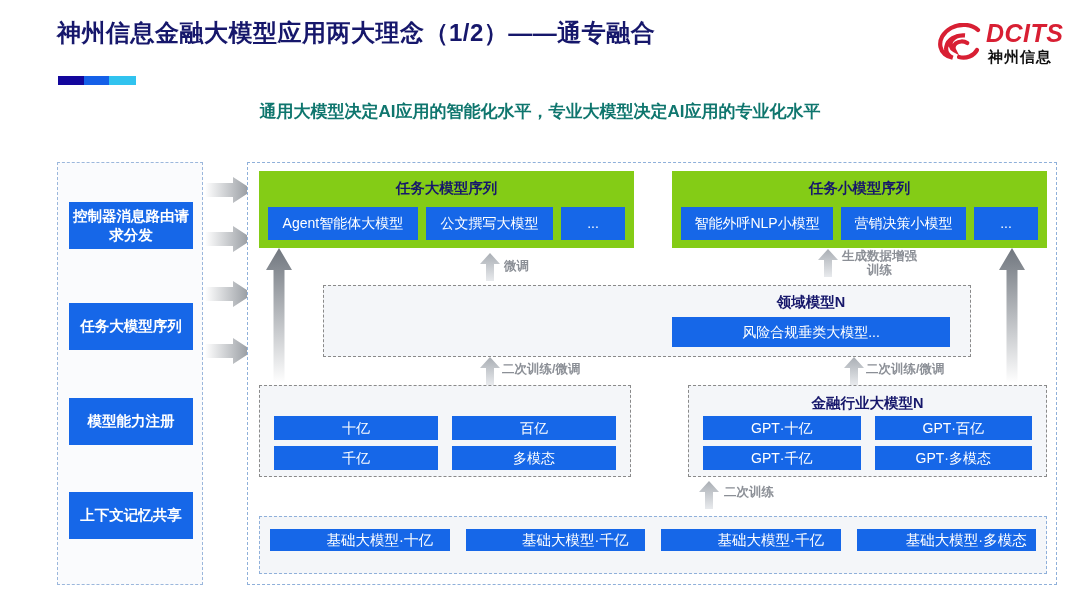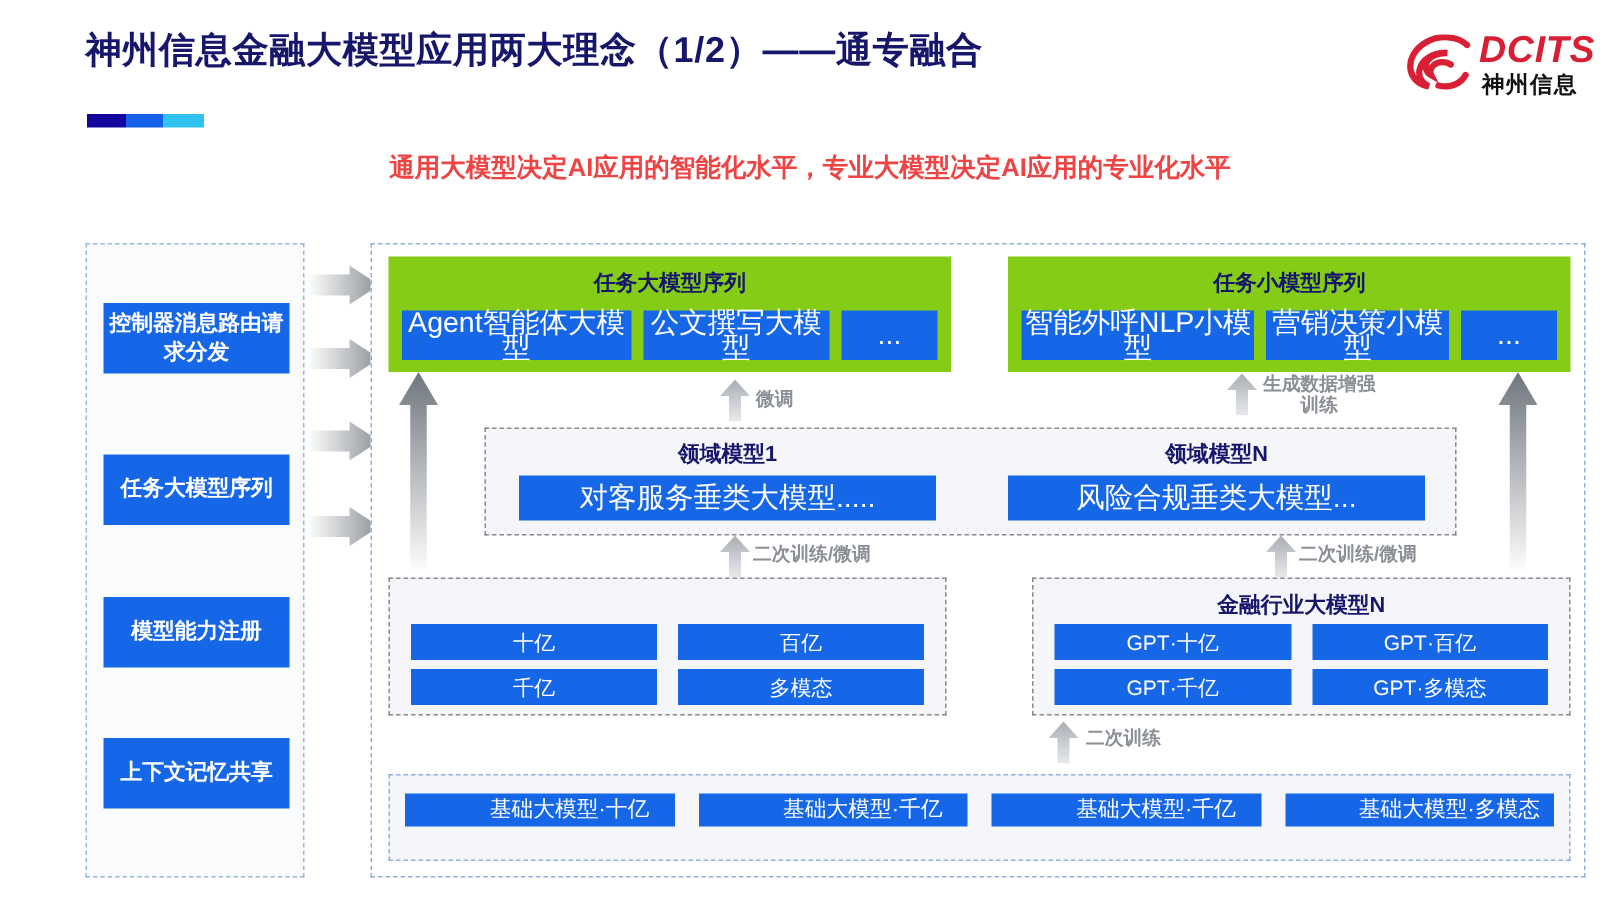--- a/index.html
+++ b/index.html
@@ -24,21 +24,21 @@
   .tb2{width:33%;background:#1560e8;}
   .tb3{width:34%;background:#31c3ef;}
   .logo{position:absolute;right:14px;top:20px;width:128px;height:54px;}
   .logo-swirl{position:absolute;left:0;top:3px;width:44px;height:42px;}
   .logo-en{position:absolute;left:48px;top:0px;font-size:25px;font-weight:bold;
     font-style:italic;color:#d81f33;letter-spacing:.5px;line-height:27px;}
   .logo-cn{position:absolute;left:50px;top:28px;font-size:15px;font-weight:bold;
     color:#111;letter-spacing:1px;line-height:17px;}
   .subtitle{
     position:absolute;left:0;top:100px;width:1080px;text-align:center;
-    font-size:17px;font-weight:bold;color:#ef4444;
+    font-size:17px;font-weight:bold;color:#0f766e;
   }
 
   
   .sidebar{
     position:absolute;left:57px;top:162px;width:146px;height:423px;
     border:1px dashed #9bb7dc;background:#fafbfd;
     box-sizing:border-box;
   }
   .sidebar-title{
     position:absolute;left:0;top:12px;width:100%;text-align:center;
@@ -70,21 +70,21 @@
 
   
   .panel{
     position:absolute;background:#84cc16;box-sizing:border-box;
   }
   .panel-title{
     width:100%;text-align:center;font-size:14.5px;font-weight:bold;
     color:#16176b;padding-top:8px;
   }
   .blue{
-    background:#1667e8;color:#ffffff;font-size:19px;
+    background:#1667e8;color:#ffffff;font-size:14px;
     display:flex;align-items:center;justify-content:center;text-align:center;
     box-sizing:border-box;line-height:17px;
   }
 
   
   .seq{top:8px;height:77px;}
   .seqL{left:11px;width:375px;}
   .seqR{left:424px;width:375px;}
   .seq .row{position:absolute;top:36px;left:9px;right:9px;display:flex;gap:8px;}
   .seq .row .blue{height:33px;}
@@ -234,24 +234,20 @@
 
   <svg class="uparrow small-a ua-gen" viewBox="0 0 20 28">
     <path d="M10 0 L20 11 H14 V28 H6 V11 H0 Z" fill="url(#gu2)"></path>
   </svg>
   <div class="alabel lb-gen">
     <div>生成数据增强</div>
     <div style="text-align:center">训练</div>
   </div>
 
   <div class="domain-box">
-    <div class="domain-half dh-l">
-      <div class="panel-title">领域模型1</div>
-      <div class="blue">对客服务垂类大模型.....</div>
-    </div>
     <div class="domain-half dh-r">
       <div class="panel-title">领域模型N</div>
       <div class="blue">风险合规垂类大模型...</div>
     </div>
   </div>
 
   <svg class="uparrow small-a ua-sec-l" viewBox="0 0 20 28">
     <path d="M10 0 L20 11 H14 V28 H6 V11 H0 Z" fill="url(#gu2)"></path>
   </svg>
   <div class="alabel lb-sec-l">二次训练/微调</div>

